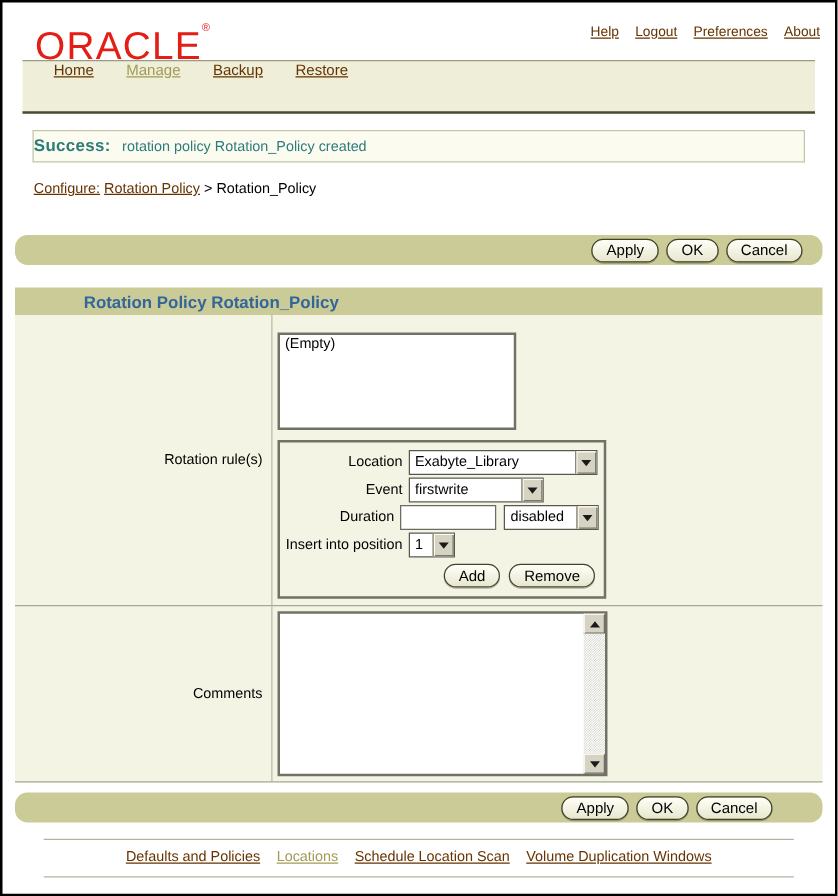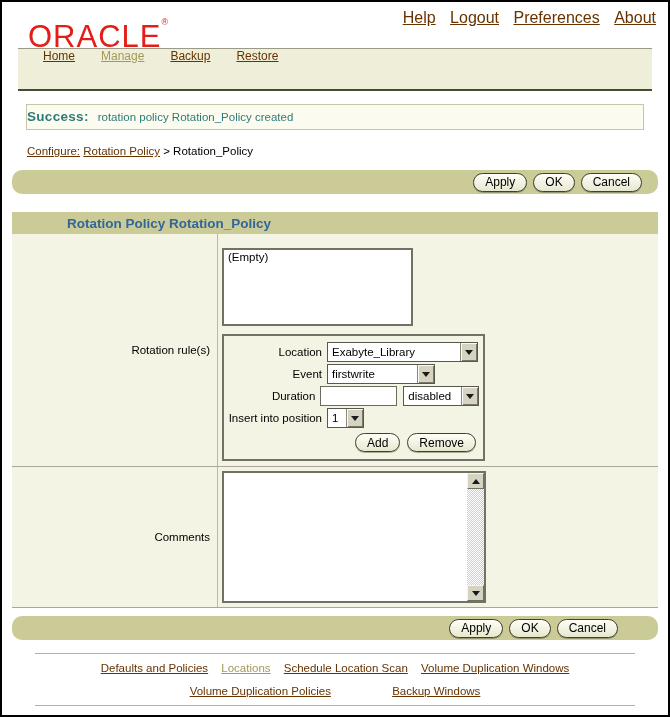--- a/index.html
+++ b/index.html
@@ -10,21 +10,21 @@
   }
   a { text-decoration:underline; cursor:pointer; }
   .lnk { color:#663300; }
   .lnk.muted { color:#a39a56; }
 
   
   .header { height:46px; position:relative; }
   .logo { position:absolute; left:26px; top:3px; font-size:31px; font-weight:normal;
           color:#e41d16; letter-spacing:1px; line-height:34px; }
   .logo sup { font-size:9px; vertical-align:22px; letter-spacing:0; }
-  .header-links { position:absolute; right:12px; top:7px; font-size:16px; }
+  .header-links { position:absolute; right:12px; top:18px; font-size:11px; }
   .header-links a { margin-left:10px; }
 
   
   .tabbar { margin:0 16px; height:43px; background:#efefd9; border-top:1px solid #9a9a86;
             border-bottom:2px solid #494934; display:flex; align-items:flex-start; font-size:12px; }
   .tab { display:flex; align-items:center; padding:0 13px; }
   .tab-first { margin-left:12px; }
   .tab-active { background:#fff; border-left:1px solid #8f8f7d; border-right:1px solid #8f8f7d;
                 padding:0 15px; }
   .tab-active a { color:#336699; font-weight:bold; font-size:13.5px; }
@@ -33,21 +33,21 @@
   .banner { margin:13px 24px 0; border:1px solid #c5c5a8; background:#fbfbef;
             padding:4px 0 5px; display:flex; align-items:baseline; gap:9px; }
   .banner .prefix { font-size:13.5px; font-weight:bold; color:#2e7b7b; letter-spacing:.3px; }
   .banner .msg { font-size:11.5px; color:#2e7b7b; }
 
   
   .breadcrumb { margin:15px 0 0 25px; font-size:11.5px; }
   .breadcrumb .sep, .breadcrumb .cur { color:#000; text-decoration:none; }
 
   
-  .actionbar { margin:13px 10px 0; height:24px; background:#cbcb97; border-radius:10px;
+  .actionbar { margin:31px 10px 0; height:24px; background:#cbcb97; border-radius:10px;
                display:flex; align-items:center; justify-content:flex-end; gap:6px; padding-right:16px;padding-left:32px; }
   .actionbar.bottom { margin-top:8px; padding-right:40px; }
   .pill { display:inline-flex; align-items:center; justify-content:center; height:19px; padding:0 11px;
           background:linear-gradient(#fffff8,#e7e7cf); border:1px solid #41412e; border-radius:10px;
           font-size:12px; color:#000; box-shadow:0 1px 0 rgba(90,90,60,.45); cursor:pointer; white-space:nowrap; }
 
   
   .formbox { margin:18px 10px 0; }
   .form-header { height:22px; background:#cbcb97; display:flex; align-items:center; }
   .form-title { margin-left:55px; font-size:13.5px; font-weight:bold; color:#336699; }
@@ -227,19 +227,15 @@
     <span class="pill">Cancel</span>
   </div>
 
   <div class="footer-rule"></div>
   <div class="flinks">
     <a class="lnk">Defaults and Policies</a>
     <a class="lnk muted">Locations</a>
     <a class="lnk">Schedule Location Scan</a>
     <a class="lnk">Volume Duplication Windows</a>
   </div>
-  <div class="flinks wide">
-    <a class="lnk">Volume Duplication Policies</a>
-    <a class="lnk">Backup Windows</a>
-  </div>
   <div class="footer-rule" style="margin-top:6px"></div>
 
 </div>
 
 </body></html>

